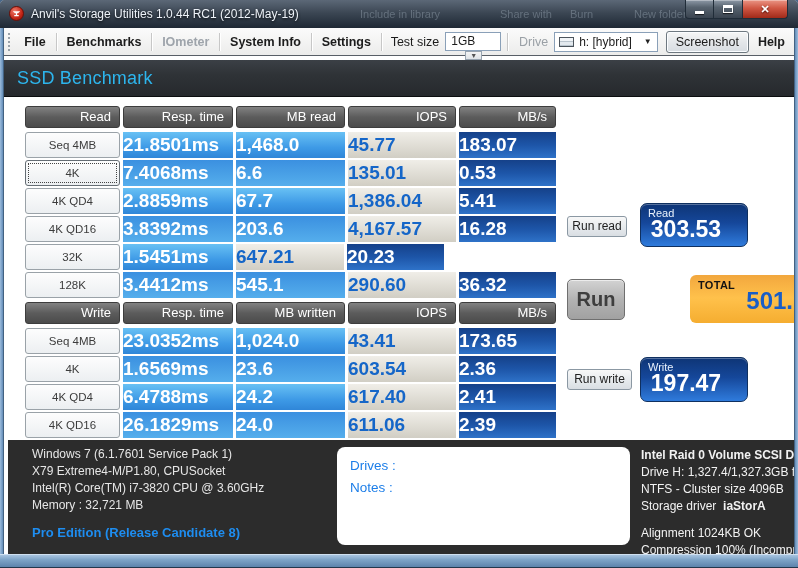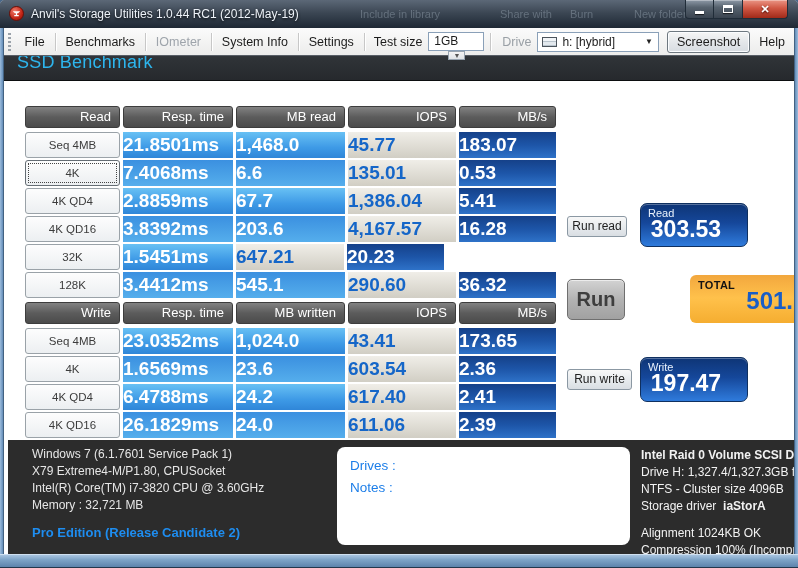--- a/index.html
+++ b/index.html
@@ -29,21 +29,21 @@
   .glyph-min{width:9px;height:3px;background:#fff;margin-top:7px;box-shadow:0 1px 1px rgba(0,0,0,.7);}
   .glyph-max{width:10px;height:8px;border:1px solid #fff;border-top:3px solid #fff;box-shadow:0 1px 1px rgba(0,0,0,.6);}
   .glyph-close{color:#fff;font-size:11px;font-weight:bold;text-shadow:0 1px 2px rgba(40,0,0,.8);}
 
   
   .menubar{position:absolute;left:4px;right:4px;top:28px;height:28px;z-index:4;
     background:linear-gradient(180deg,#fbfbfb,#ececeb);border-bottom:1px solid #585e66;
     display:flex;align-items:center;font-size:12.5px;color:#1c1c1c;}
   .grip{width:3px;height:18px;margin:0 5px 0 4px;
     background:repeating-linear-gradient(180deg,#9aa2aa 0 2px,transparent 2px 4px);}
-  .mi{padding:0 9px;height:22px;line-height:22px;white-space:nowrap;}
+  .mi{padding:0 9px;height:22px;line-height:22px;white-space:nowrap;font-weight:bold;}
   .mi.disabled{color:#9ea4ab;}
   .sep{width:1px;height:18px;background:#c7c7c7;box-shadow:1px 0 0 #fff;margin:0 1px;}
   .ts-label{padding:0 6px 0 8px;white-space:nowrap;text-align:right;}
   .combo{display:flex;align-items:center;height:20px;flex-direction:column;}
   .field{width:56px;height:19px;border:1px solid #8aa0b8;background:#fff;
     font-size:12px;line-height:17px;padding-left:5px;}
   .dbtn{width:17px;height:19px;margin-left:1px;border:1px solid #98a4b0;
     background:linear-gradient(180deg,#f4f4f4,#dfe3e7);
     display:flex;align-items:center;justify-content:center;font-size:7px;color:#555;}
   .drive-label{color:#9aa0a6;padding:0 6px 0 10px;}
@@ -51,21 +51,21 @@
     display:flex;align-items:center;padding:0 5px 0 4px;}
   .drive-ico{width:15px;height:10px;border:1px solid #4c545c;margin-right:5px;flex:none;
     background:linear-gradient(180deg,#f1f4f7 0 3px,#b9c4cd 3px 4px,#e3e9ee 4px 7px,#b9c4cd 7px 8px,#dde4ea 8px);}
   .drive-val{font-size:12px;flex:1;white-space:nowrap;}
   .darr{font-size:8px;color:#222;}
   .btn-raised{margin-left:8px;padding:0 9px;height:22px;line-height:20px;border:1px solid #6e7880;
     border-radius:3px;background:linear-gradient(180deg,#f6f6f6,#e4e7ea 50%,#d7dce1);
     box-shadow:inset 0 0 0 1px #fbfdff;white-space:nowrap;}
 
   
-  .ssd-strip{position:absolute;left:4px;right:4px;top:44px;height:37px;z-index:1;
+  .ssd-strip{position:absolute;left:4px;right:4px;top:60px;height:37px;z-index:1;
     background:linear-gradient(180deg,#3b4046 0%,#2f3337 40%,#26292d 100%);
     display:flex;align-items:center;border-bottom:1px solid #0c0e10;}
   .ssd-strip .pt{margin-left:13px;font-size:18px;color:#2db5ed;letter-spacing:.2px;}
   .white-area{position:absolute;left:4px;right:4px;top:93px;height:347px;background:#fff;z-index:0;}
 
   
   .read-table{position:absolute;left:25px;top:106px;z-index:1;}
   .write-table{position:absolute;left:25px;top:302px;z-index:1;}
   .t-head{display:flex;gap:3px;margin-bottom:4px;}
   .hcell{height:22px;line-height:20px;border-radius:3px;border:1px solid #3d3d3d;
@@ -314,21 +314,21 @@
     <div class="score-lbl">Write</div>
     <div class="score-val">197.47</div>
   </div>
 
   <div class="bottom-panel">
     <div class="sysinfo">
       <div>Windows 7 (6.1.7601 Service Pack 1)</div>
       <div>X79 Extreme4-M/P1.80, CPUSocket</div>
       <div>Intel(R) Core(TM) i7-3820 CPU @ 3.60GHz</div>
       <div>Memory : 32,721 MB</div>
-      <div class="edition">Pro Edition (Release Candidate 2)</div>
+      <div class="edition">Pro Edition (Release Candidate 8)</div>
     </div>
     <div class="notes-box">
       <div class="notes-line">Drives :</div>
       <div class="notes-line">Notes :</div>
     </div>
     <div class="drive-info">
       <div class="b">Intel Raid 0 Volume SCSI Di</div>
       <div>Drive H: 1,327.4/1,327.3GB fre</div>
       <div>NTFS - Cluster size 4096B</div>
       <div><span>Storage driver</span>&nbsp; <span class="b">iaStorA</span></div>

